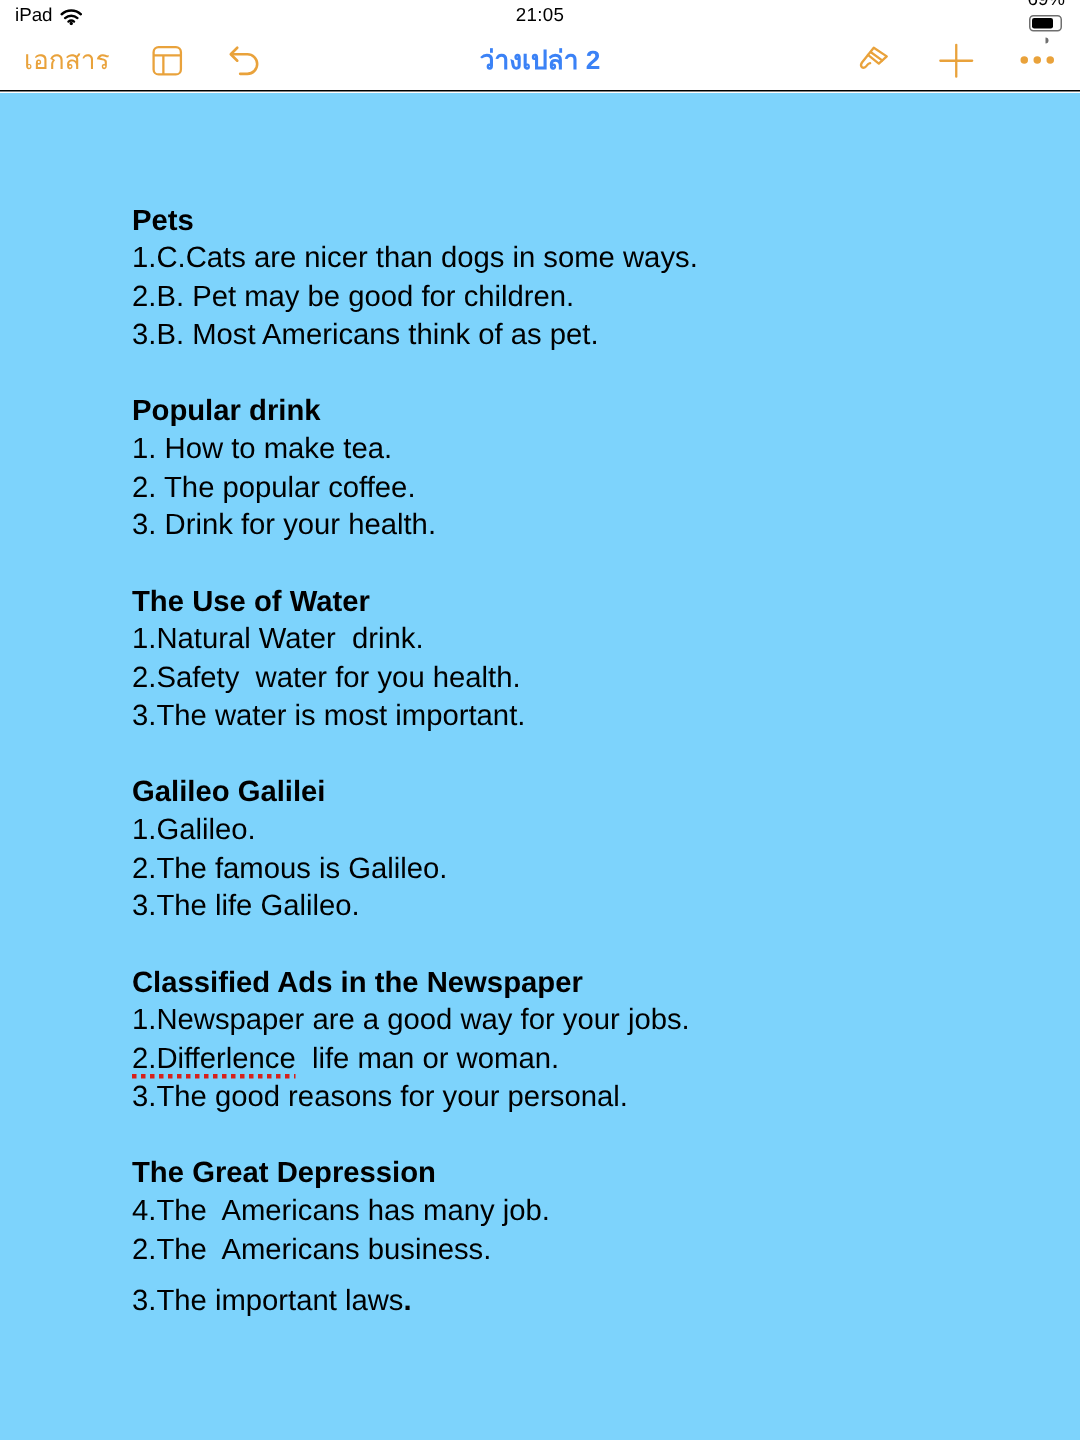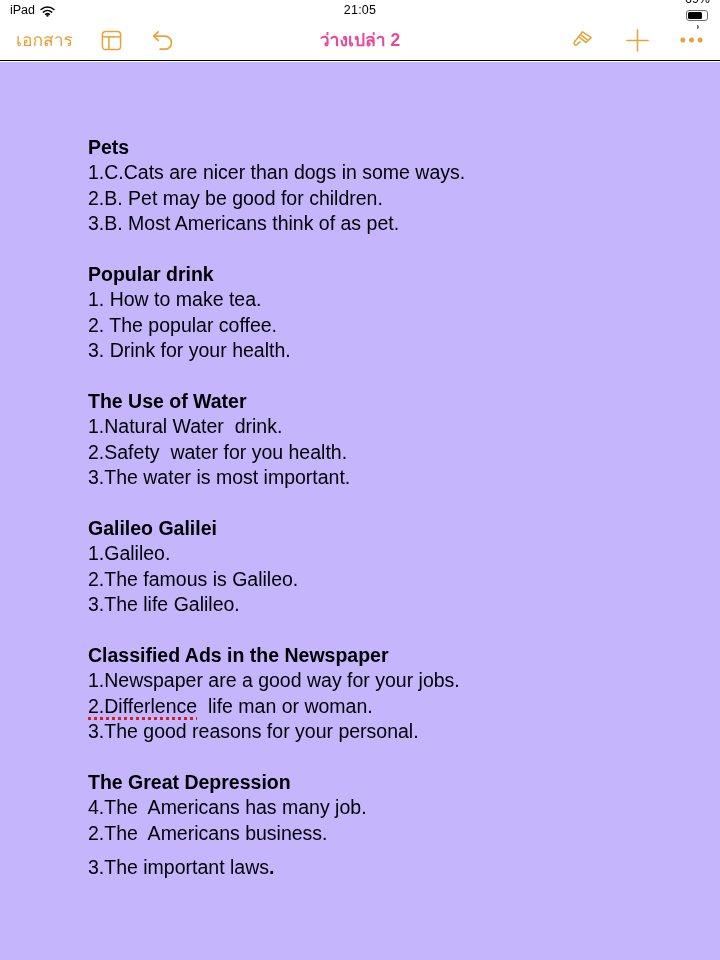--- a/index.html
+++ b/index.html
@@ -34,29 +34,29 @@
     position:absolute; top:20px; left:0; right:0; height:41px;
     background:#fff; border-bottom:1px solid #000000;
     display:flex; align-items:center; padding:0 16px;
     color:var(--accent,#E9A23B);
   }
   .tb-left  { display:flex; align-items:center; gap:27px; }
   .tb-right { margin-left:auto; display:flex; align-items:center; gap:28px; }
   .docs-label { font-size:17.5px; color:var(--accent,#E9A23B); cursor:default; }
   .tb-title {
     position:absolute; left:50%; transform:translateX(-50%);
-    font-weight:700; font-size:17.5px; color:#ec4899;
+    font-weight:700; font-size:17.5px; color:#3b82f6;
   }
   .tb-btn { display:flex; align-items:center; justify-content:center; background:none;
     border:none; color:inherit; cursor:default; }
 
   
   .document {
     position:absolute; top:62px; left:0; right:0; bottom:0;
-    background:#c4b5fd; padding:73px 30px 0 88px;
+    background:#7dd3fc; padding:73px 30px 0 88px;
   }
   .doc-section { margin-bottom:25.4px; }
   .sec-title { font-size:19.5px; font-weight:700; line-height:25.4px; }
   .doc-line  { font-size:19.5px; font-weight:400; line-height:25.4px; white-space:pre-wrap; }
   .doc-line .bold { font-weight:700; }
   .extra-gap { margin-top:9px; }
   .spell-error {
     text-decoration:underline dotted #d8201a;
     text-decoration-thickness:2.5px;
     text-underline-offset:4px;

